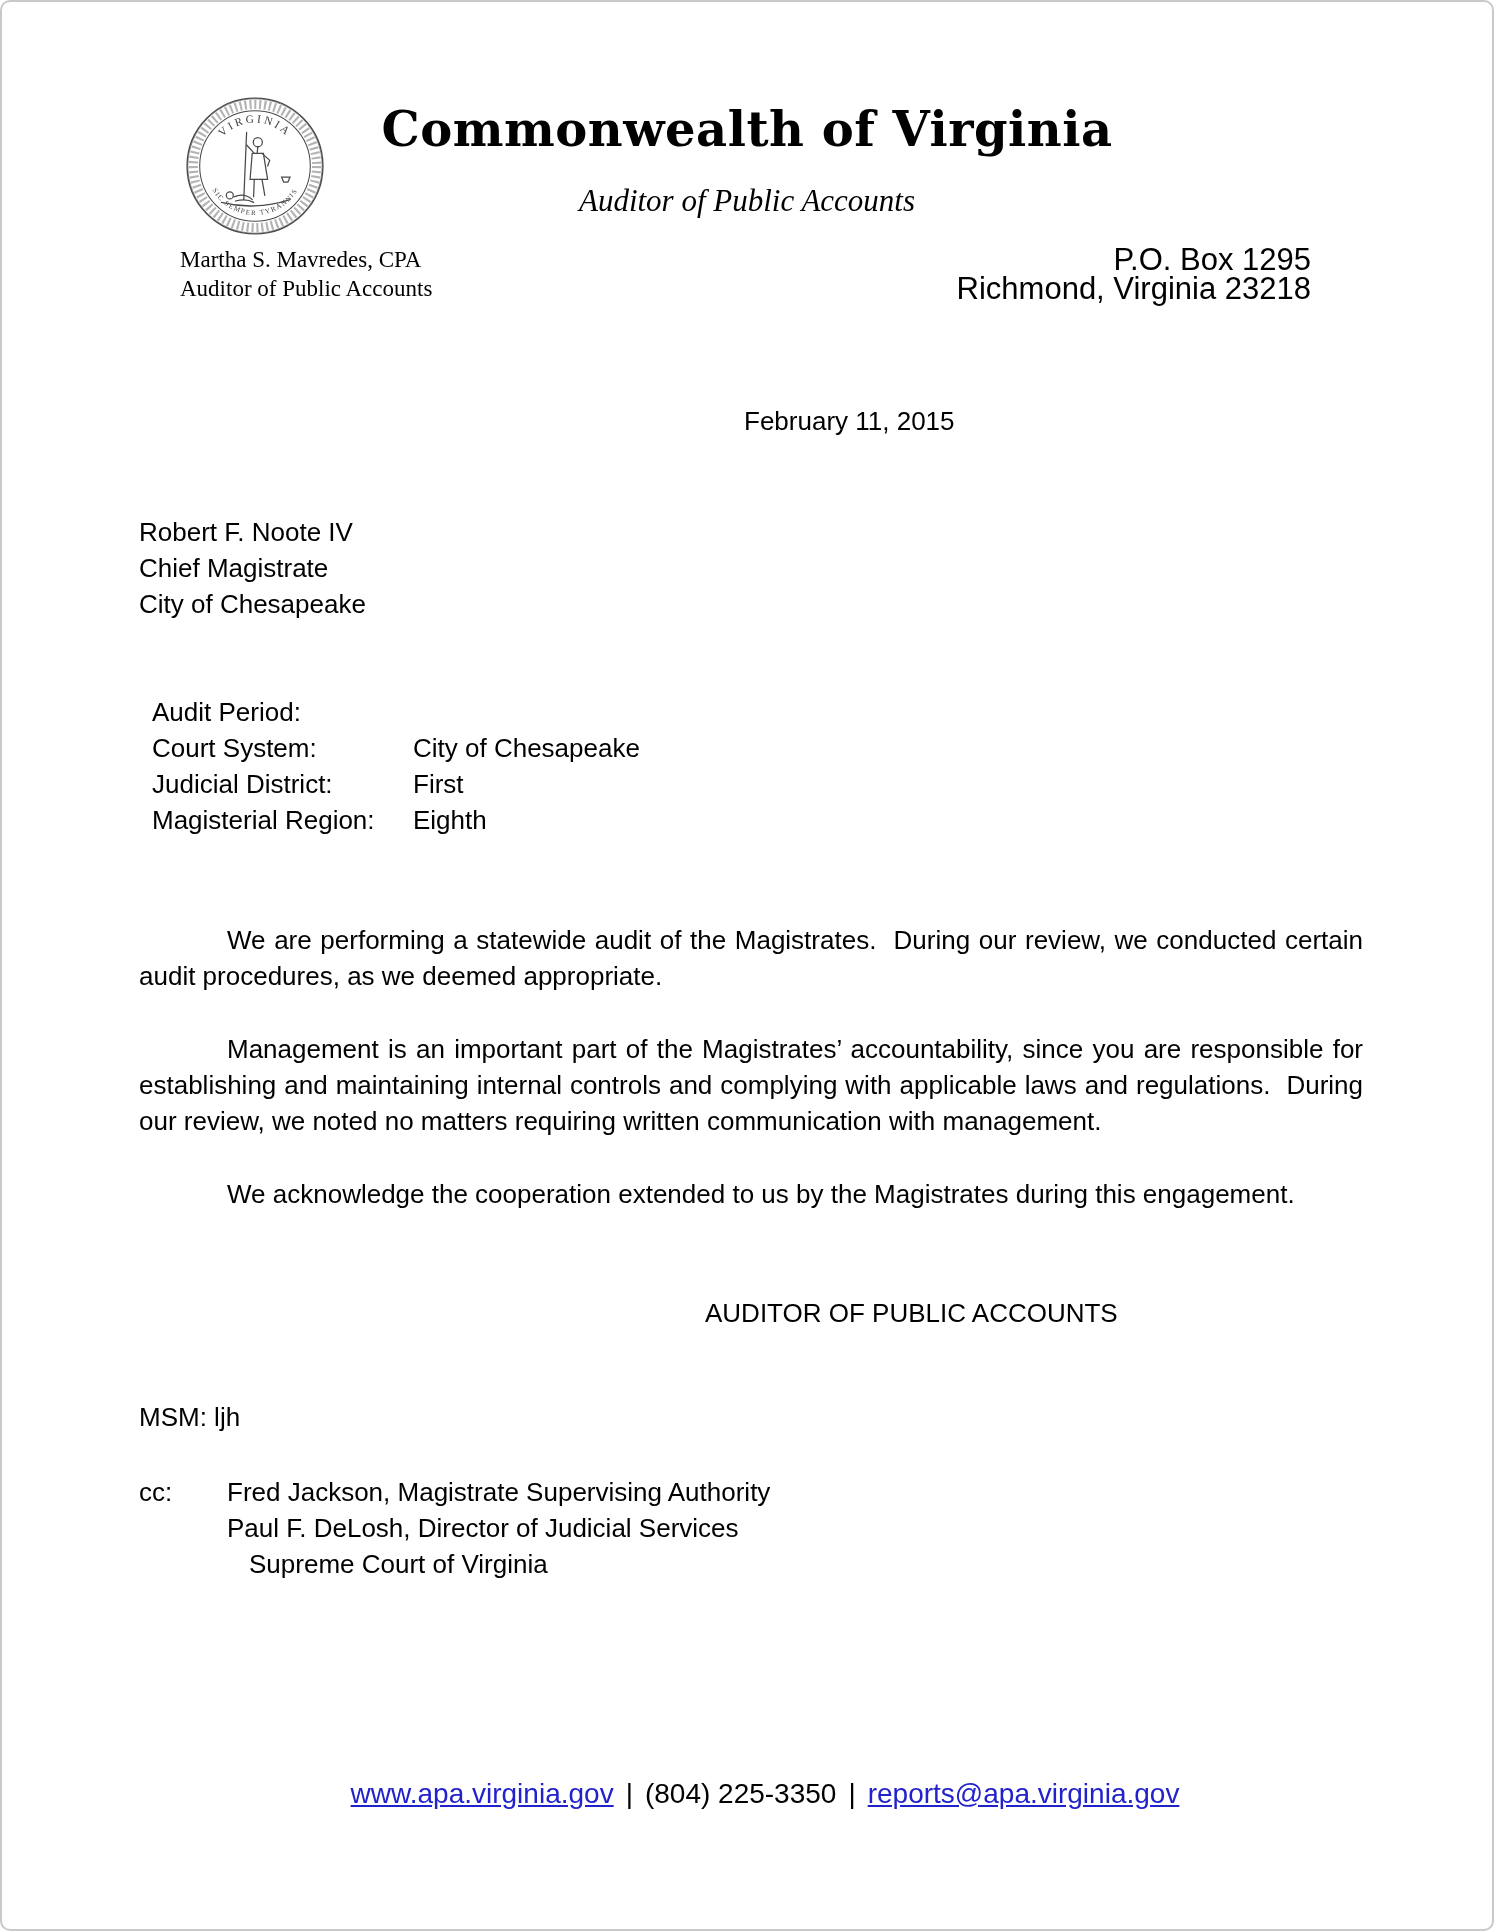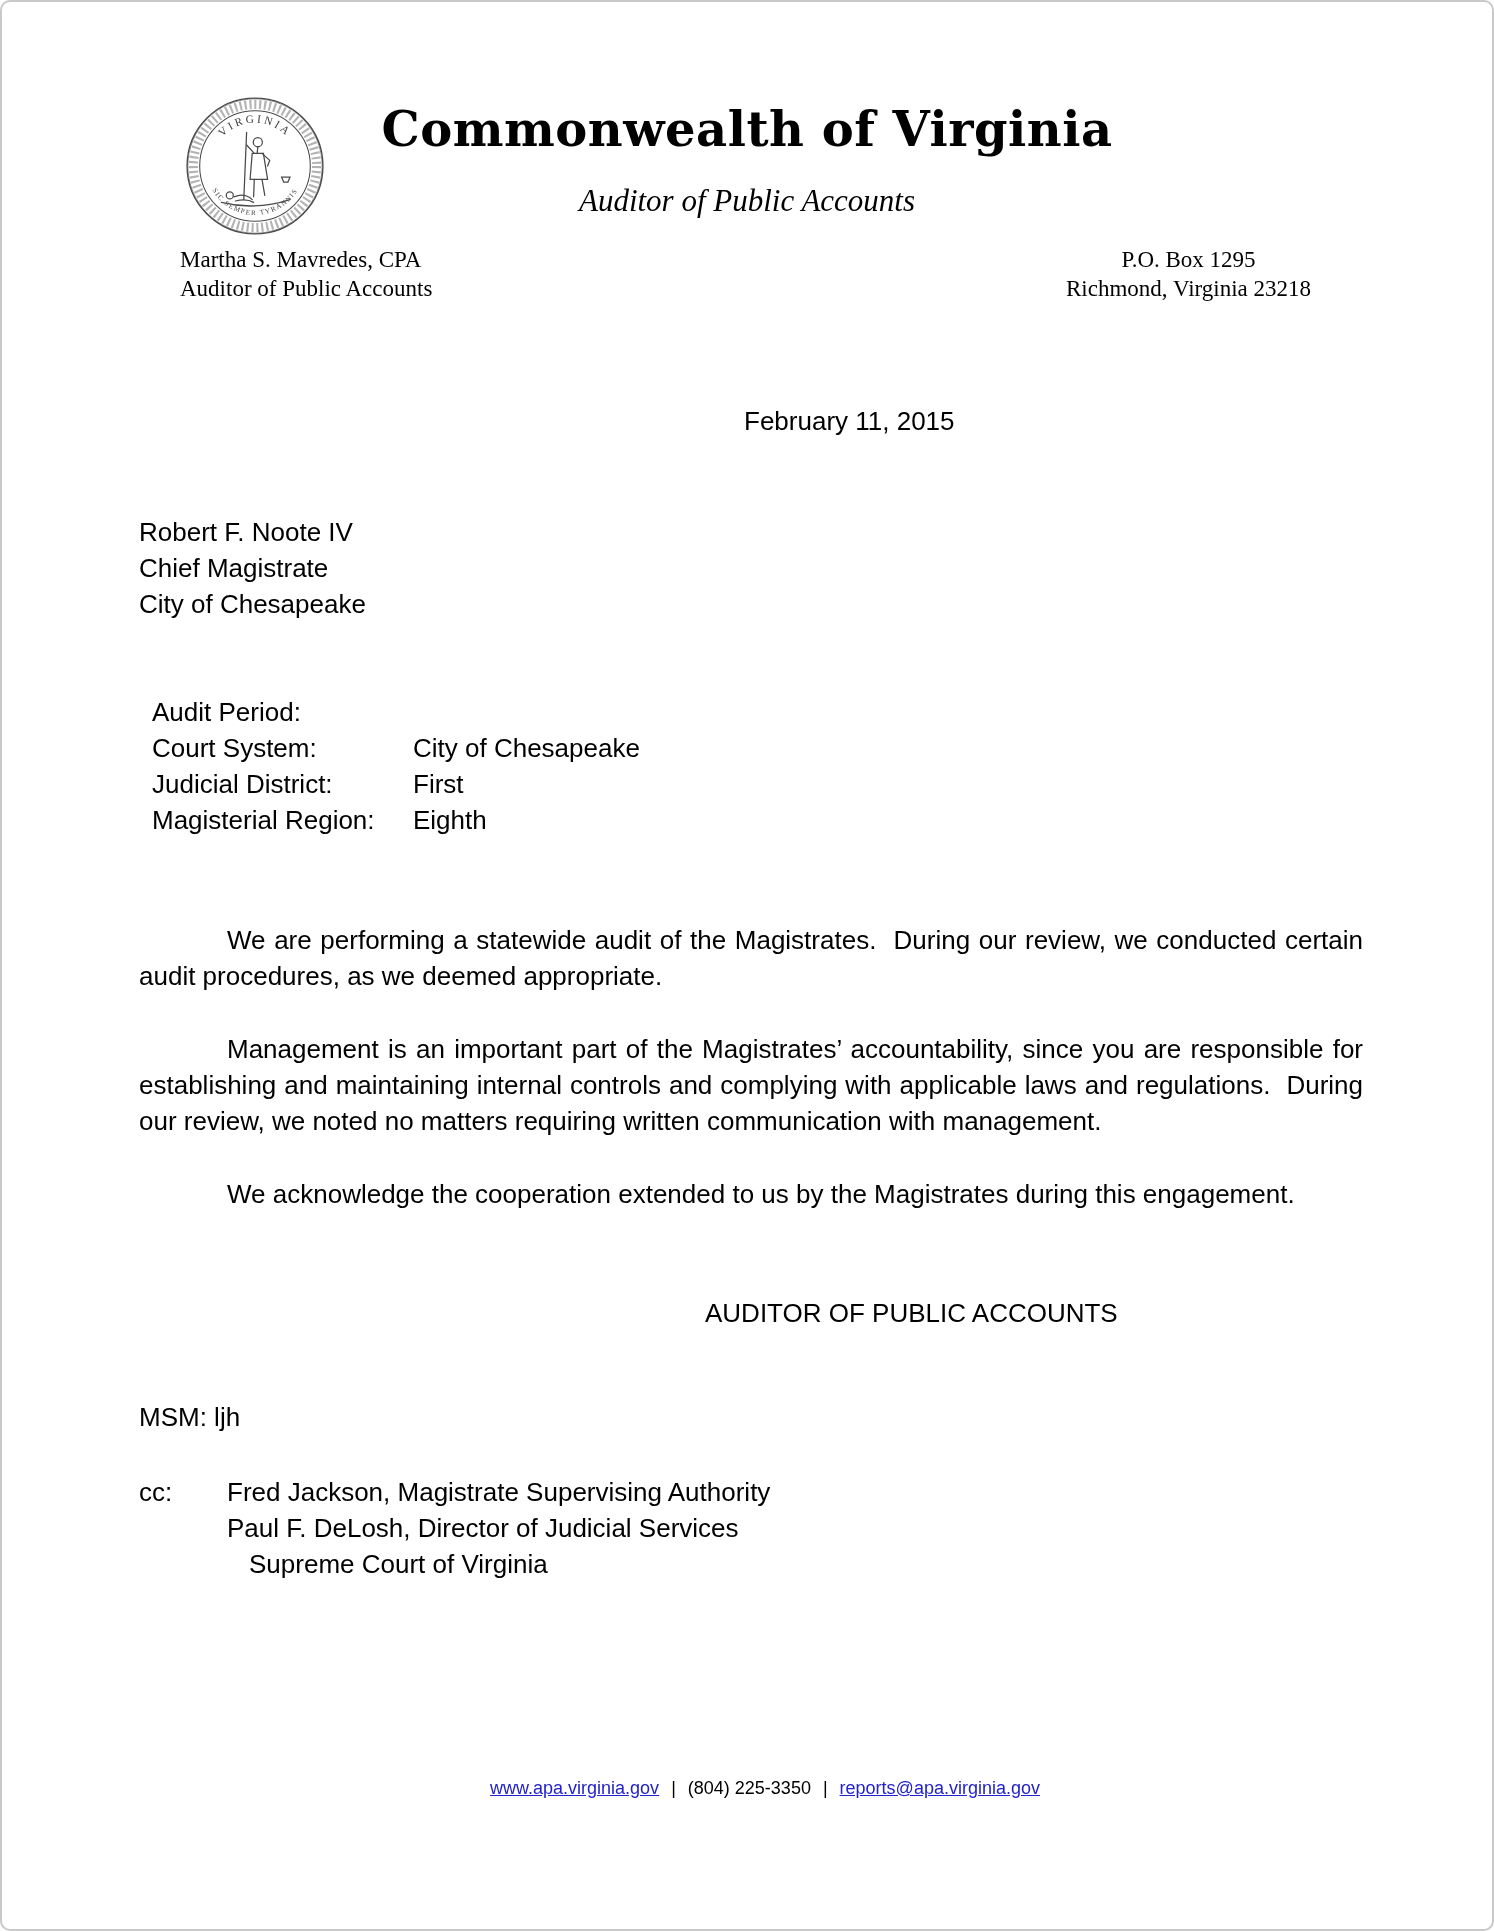--- a/index.html
+++ b/index.html
@@ -37,23 +37,23 @@
     font-style:italic;
     font-size:31px;
   }
   .lh-left {
     left:178px; top:243px;
     font-family:"Liberation Serif", serif;
     font-size:23px; line-height:29px;
   }
   .lh-right {
     right:181px; top:243px;
-    text-align:center;
-    font-family:Liberation Serif, serif;
-    font-size:23px; line-height:29px;
+    text-align:right;
+    font-family:Liberation Sans, sans-serif;
+    font-size:31px; line-height:29px;
   }
 
   
   .date  { left:742px; top:404px; font-size:26px;text-align:right; }
   .recipient { left:137px; top:512px; font-size:26px; line-height:36px; }
   .audit { left:150px; top:692px; font-size:26px; line-height:36px; }
   .audit-row { display:flex; }
   .audit-label { width:261px; flex:0 0 261px; }
   .body-text { left:137px; top:898px; width:1224px; font-size:26px; line-height:36px; }
   .para {
@@ -63,21 +63,21 @@
     margin-bottom:37px;
     margin-top:22px;
   }
   .signature { left:703px; top:1296px; font-size:26px; }
   .typist { left:137px; top:1400px; font-size:26px; }
   .cc { left:137px; top:1472px; font-size:26px; line-height:36px; display:flex;justify-content:space-between; }
   .cc-label { width:88px; flex:0 0 88px; }
   .cc-line-extra { padding-left:22px; }
 
   
-  .footer { left:0; right:0; top:1776px; text-align:center; font-size:18px;margin-left:36px; }
+  .footer { left:0; right:0; top:1776px; text-align:center; font-size:28px;margin-left:36px; }
   .footer a.link { color:#2222CC; text-decoration:underline; cursor:pointer; }
   .footer .sep { margin:0 12px; color:#000; }
 
   .seal svg text { font-family:"Liberation Serif", serif; fill:#3a3a3a; }
 </style>
 </head>
 <body>
 
 <div class="page">
 

